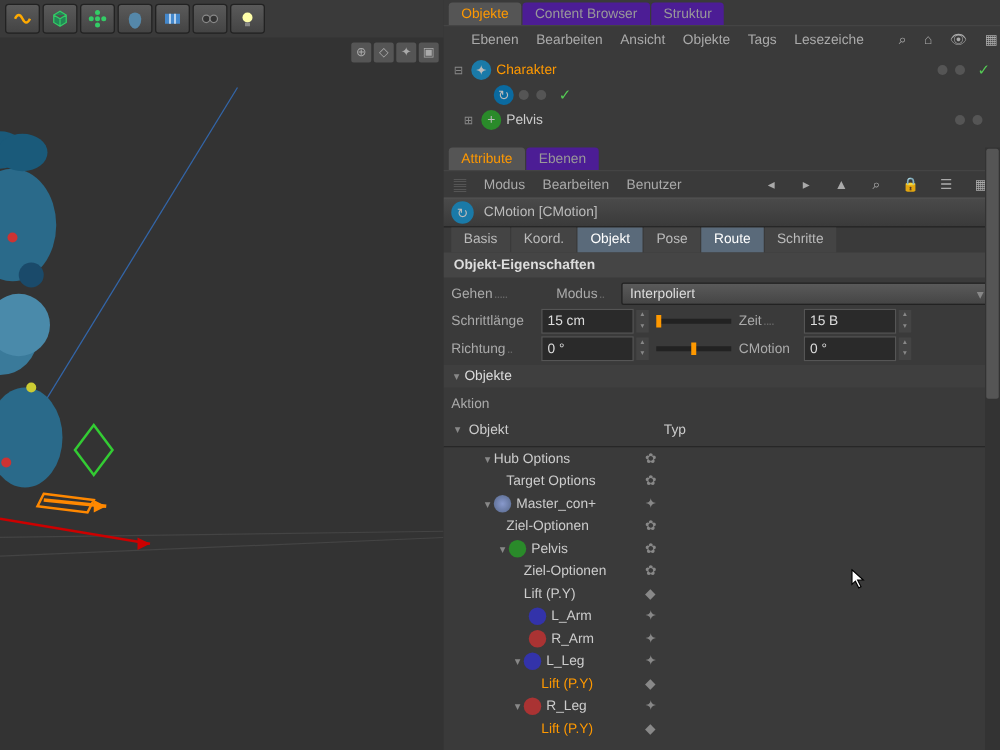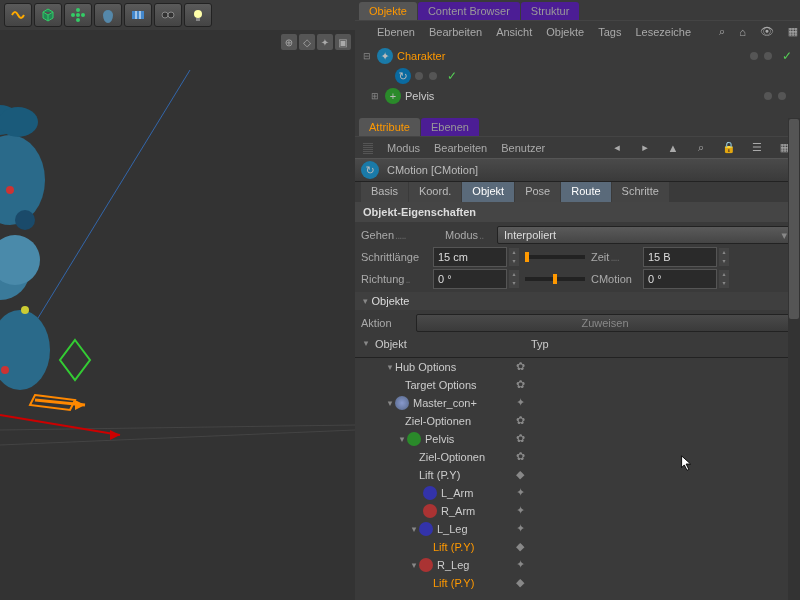--- a/index.html
+++ b/index.html
@@ -279,21 +279,20 @@
           <span>▴</span>
           <span>▾</span>
         </div>
     </div>
   </div>
 
   <div class="collapsible">Objekte</div>
   <div class="props">
     <div class="prop-row">
       <span class="prop-label" style="width:45px">Aktion</span>
-      <div class="btn-assign">Zuweisen</div>
     </div>
   </div>
 
   <div class="table-head">
     <span class="exp" style="margin-left:6px">▾</span>
     <div class="col1" style="padding-left:4px">Objekt</div>
     <div class="col2">Typ</div>
   </div>
 
   <div class="tree">

